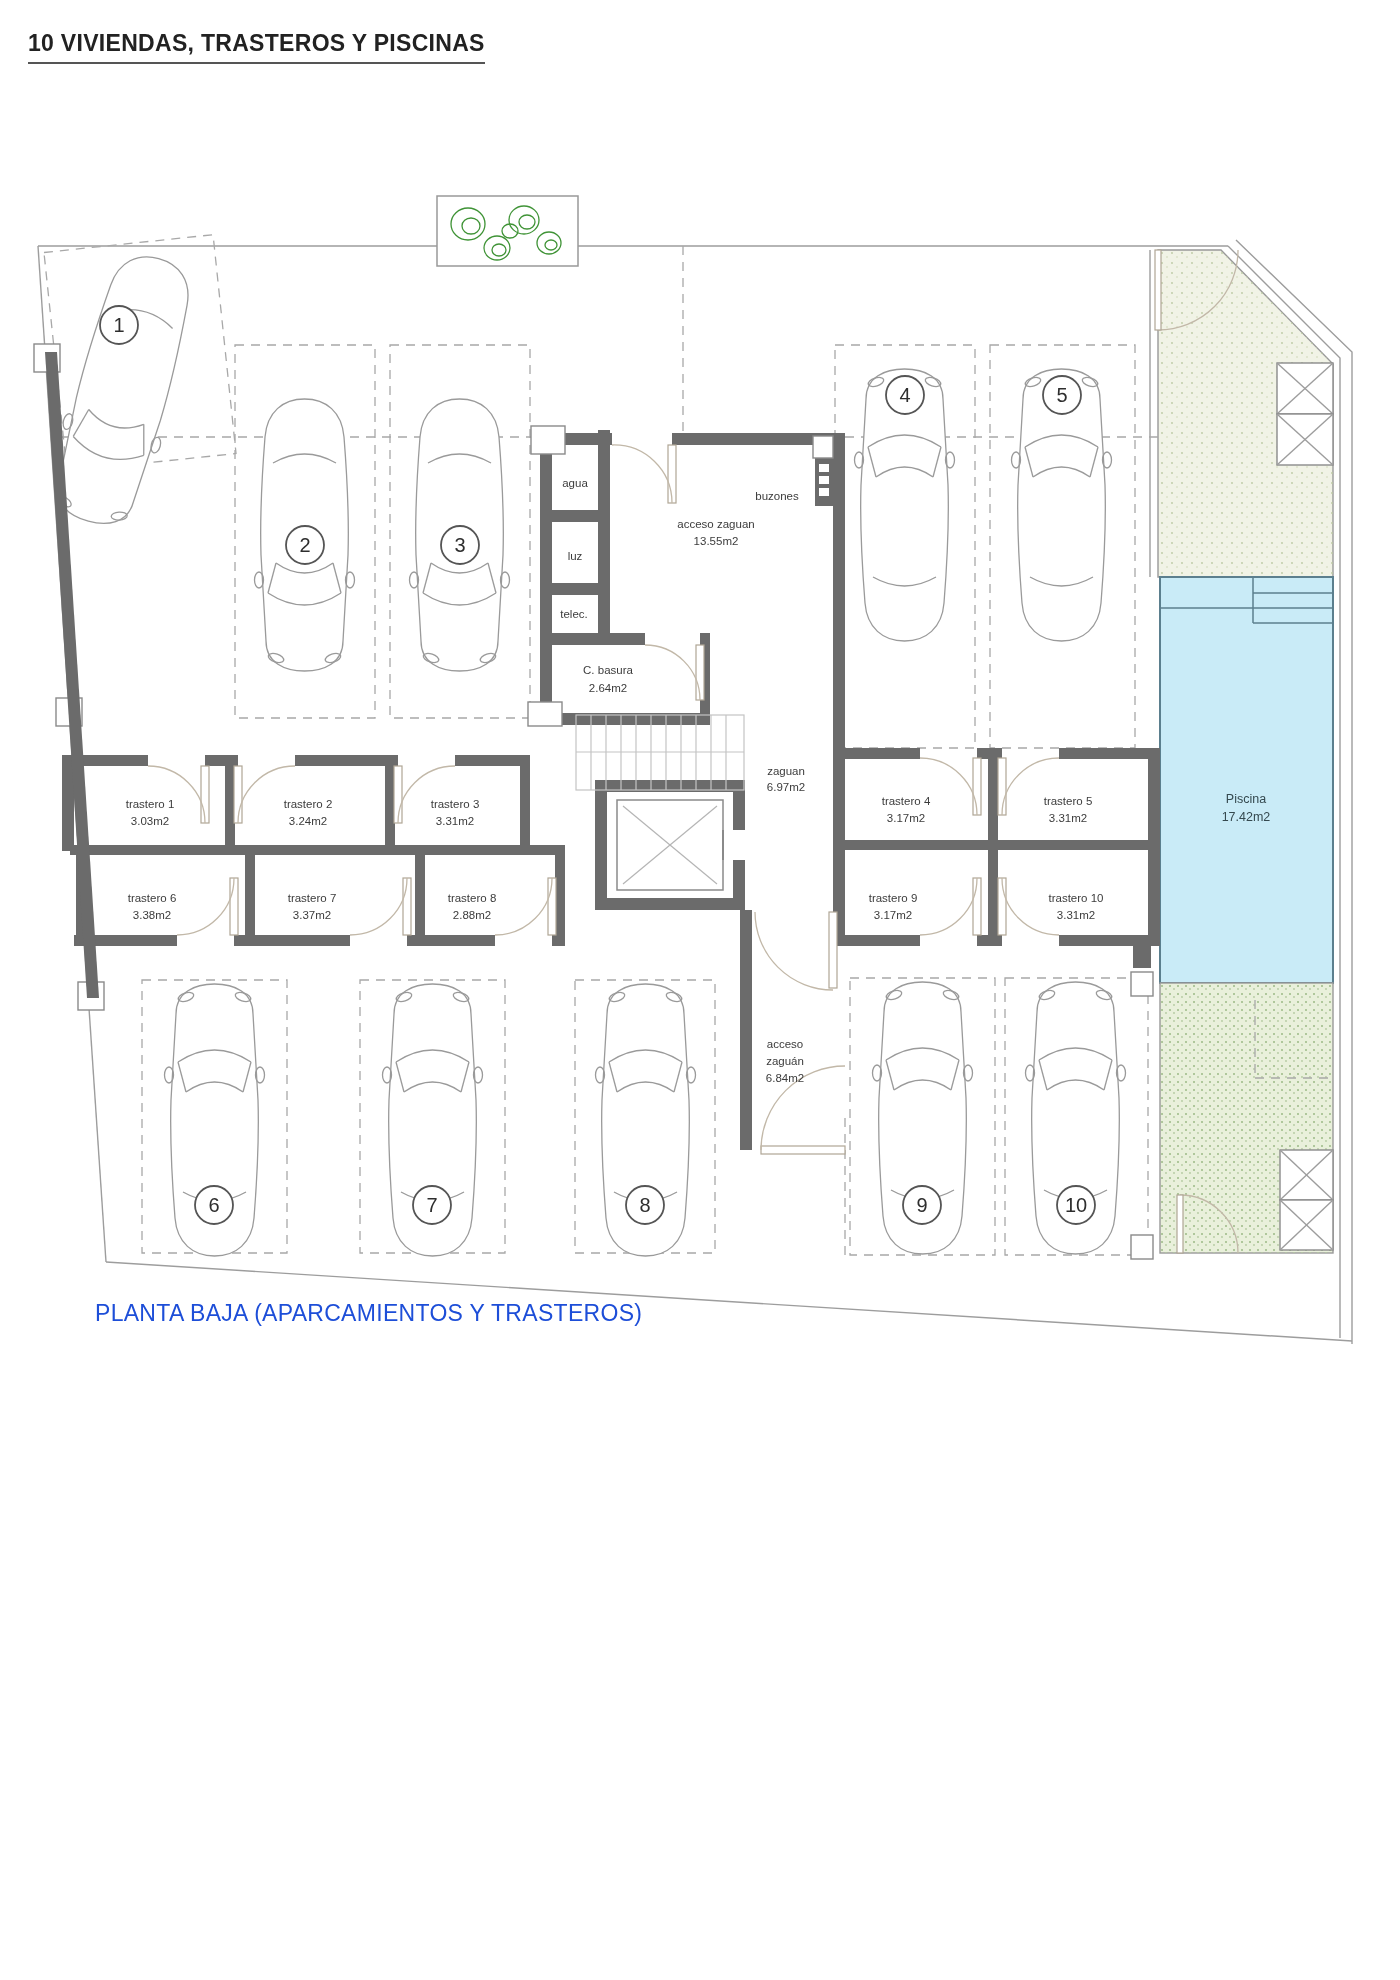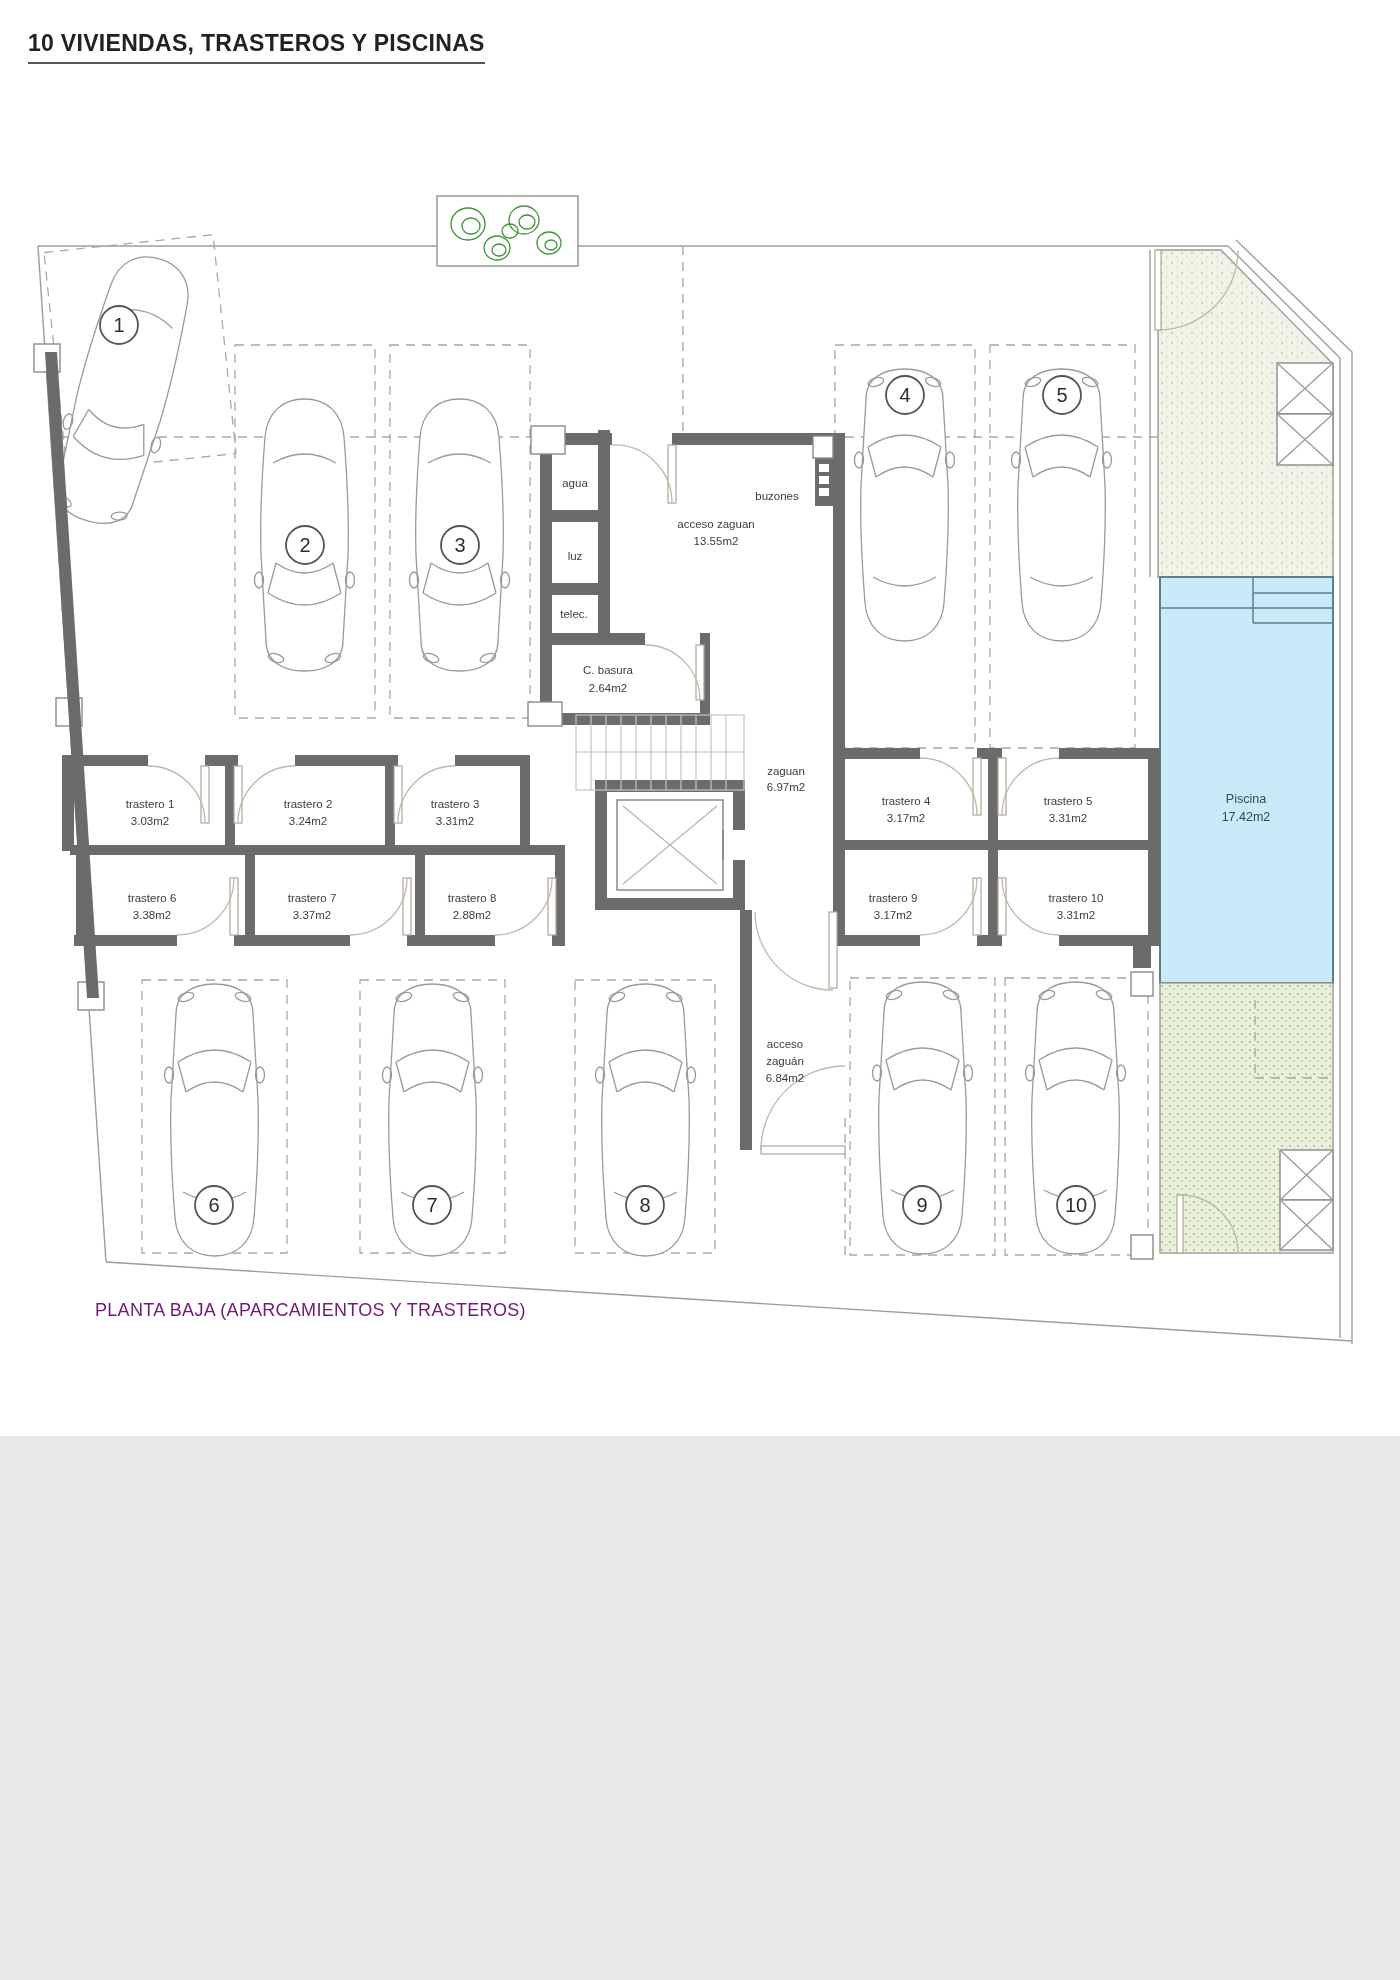--- a/index.html
+++ b/index.html
@@ -1,21 +1,21 @@
 <!DOCTYPE html>
 <html><head>
 <meta charset="utf-8">
 <style>
   html,body{margin:0;padding:0;background:#e8e8e8;}
-  .page{position:relative;width:1400px;height:1436px;background:#ffffff;margin:0 auto;
+  .page{position:relative;width:1400px;height:1980px;background:#ffffff;margin:0 auto;
         font-family:"Liberation Sans", sans-serif;overflow:hidden;}
   .title{position:absolute;left:28px;top:30px;font-size:23px;font-weight:bold;
          color:#222;letter-spacing:.3px;border-bottom:2px solid #555;padding-bottom:5px;
          display:inline-block;}
-  .caption{position:absolute;left:95px;top:1300px;font-size:18px;color:#701a75;letter-spacing:.3px;}
+  .caption{position:absolute;left:95px;top:1300px;font-size:23px;color:#1d4ed8;letter-spacing:.3px;}
   svg{position:absolute;left:0;top:0;}
   svg text{font-family:"Liberation Sans", sans-serif;fill:#3c3c3c;text-anchor:middle;}
   .lbl{font-size:11.5px;}
   .num{font-size:20px;fill:#2e2e2e;}
   .poollbl{font-size:12.5px;fill:#35494f;}
   .wall{fill:#6b6b6b;stroke:none;}
   .thin{stroke:#9d9d9d;stroke-width:1.4;fill:none;}
   .dash{stroke:#a8a8a8;stroke-width:1.3;fill:none;stroke-dasharray:9 7;}
   .carln{stroke:#9a9a9a;stroke-width:1.3;fill:none;}
   .carbody{stroke:#9a9a9a;stroke-width:1.3;fill:#ffffff;}

